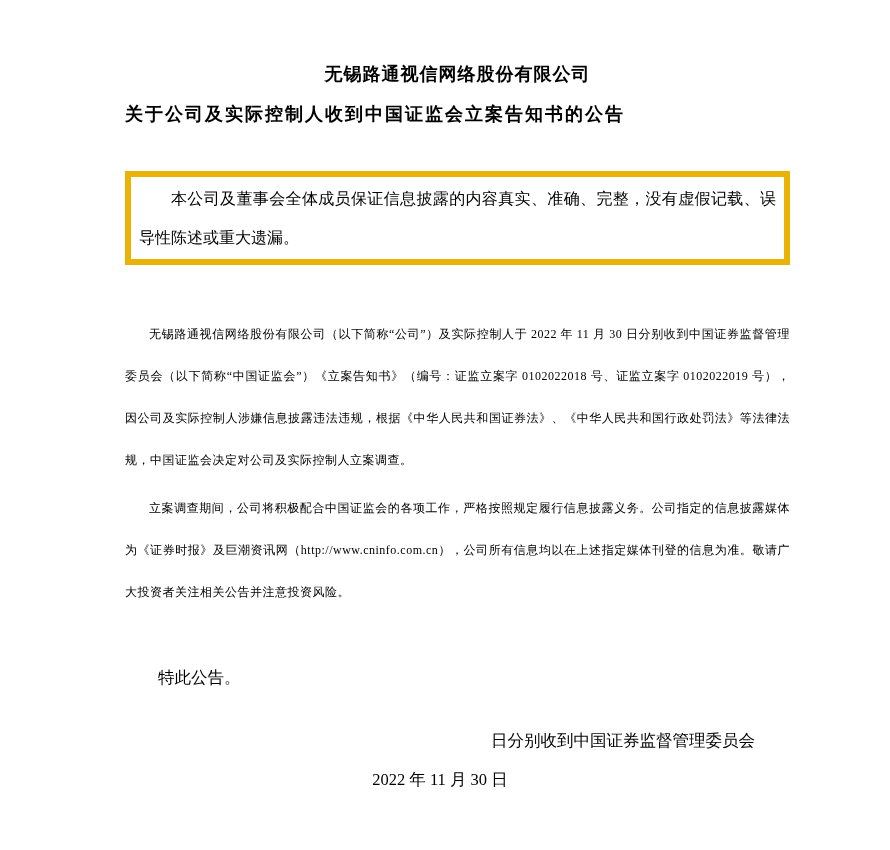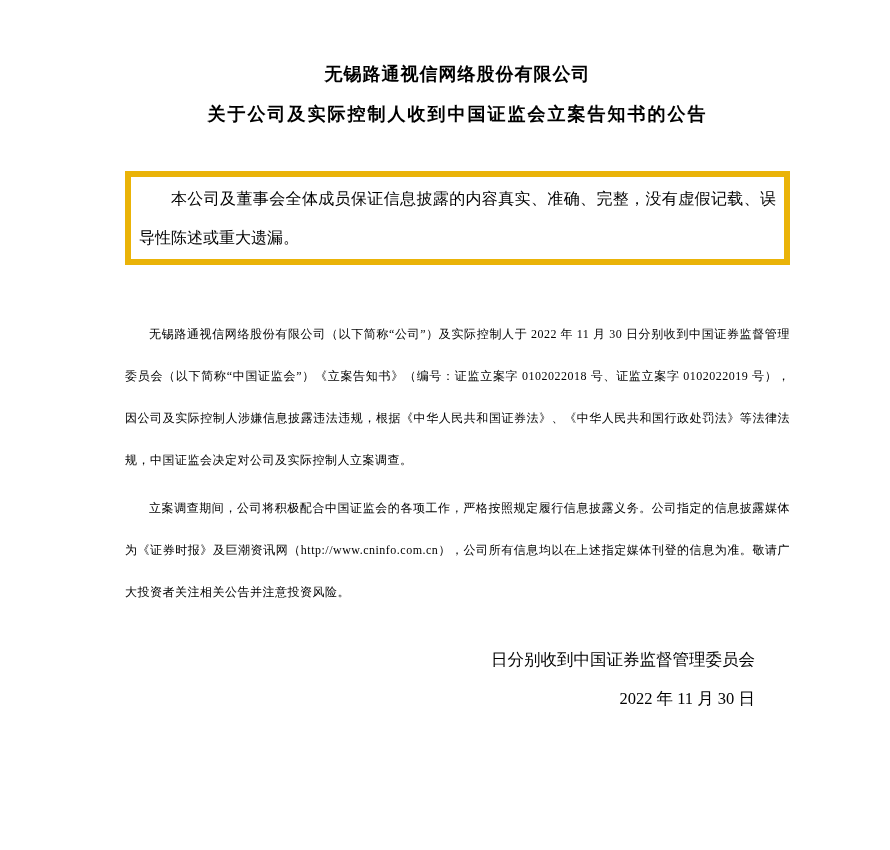--- a/index.html
+++ b/index.html
@@ -30,21 +30,20 @@
   .doc-title {
     margin-top: 50px;
     text-align: center;
     font-weight: bold;
     font-size: 18px;
     line-height: 24px;
     letter-spacing: 1px;
   }
   .doc-subtitle {
     margin-top: 15px;
-    text-align: center;
     font-weight: bold;
     font-size: 18px;
     line-height: 26px;
     letter-spacing: 2px;
   }
   .disclaimer-box {
     margin-top: 44px;
     border: 6px solid #eab308;
     padding: 2px 8px;
     font-size: 16px;
@@ -71,21 +70,21 @@
     margin-top: 30px;
     font-size: 16.5px;
     line-height: 33px;
     text-align: right;
     padding-right: 35px;
   }
   .sign-date {
     margin-top: 6px;
     font-size: 16.5px;
     line-height: 33px;
-    text-align: right;
+    text-align: center;
     padding-right: 35px;
   }
 </style>
 </head>
 <body>
 
 <div class="page">
 
 
   <h1 class="doc-title">无锡路通视信网络股份有限公司</h1>
@@ -93,18 +92,19 @@
   <h2 class="doc-subtitle">关于公司及实际控制人收到中国证监会立案告知书的公告</h2>
 
   <div class="disclaimer-box">
     <p>本公司及董事会全体成员保证信息披露的内容真实、准确、完整，没有虚假记载、误导性陈述或重大遗漏。</p>
   </div>
 
   <p class="body-para para-1">无锡路通视信网络股份有限公司（以下简称“公司”）及实际控制人于 2022 年 11 月 30 日分别收到中国证券监督管理委员会（以下简称“中国证监会”）《立案告知书》（编号：证监立案字 0102022018 号、证监立案字 0102022019 号），因公司及实际控制人涉嫌信息披露违法违规，根据《中华人民共和国证券法》、《中华人民共和国行政处罚法》等法律法规，中国证监会决定对公司及实际控制人立案调查。</p>
 
   <p class="body-para para-2">立案调查期间，公司将积极配合中国证监会的各项工作，严格按照规定履行信息披露义务。公司指定的信息披露媒体为《证券时报》及巨潮资讯网（http://www.cninfo.com.cn），公司所有信息均以在上述指定媒体刊登的信息为准。敬请广大投资者关注相关公告并注意投资风险。</p>
 
+  <p class="closing">特此公告。</p>
 
   <p class="signature">日分别收到中国证券监督管理委员会</p>
 
   <p class="sign-date">2022 年 11 月 30 日</p>
 
 </div>
 
 </body></html>

